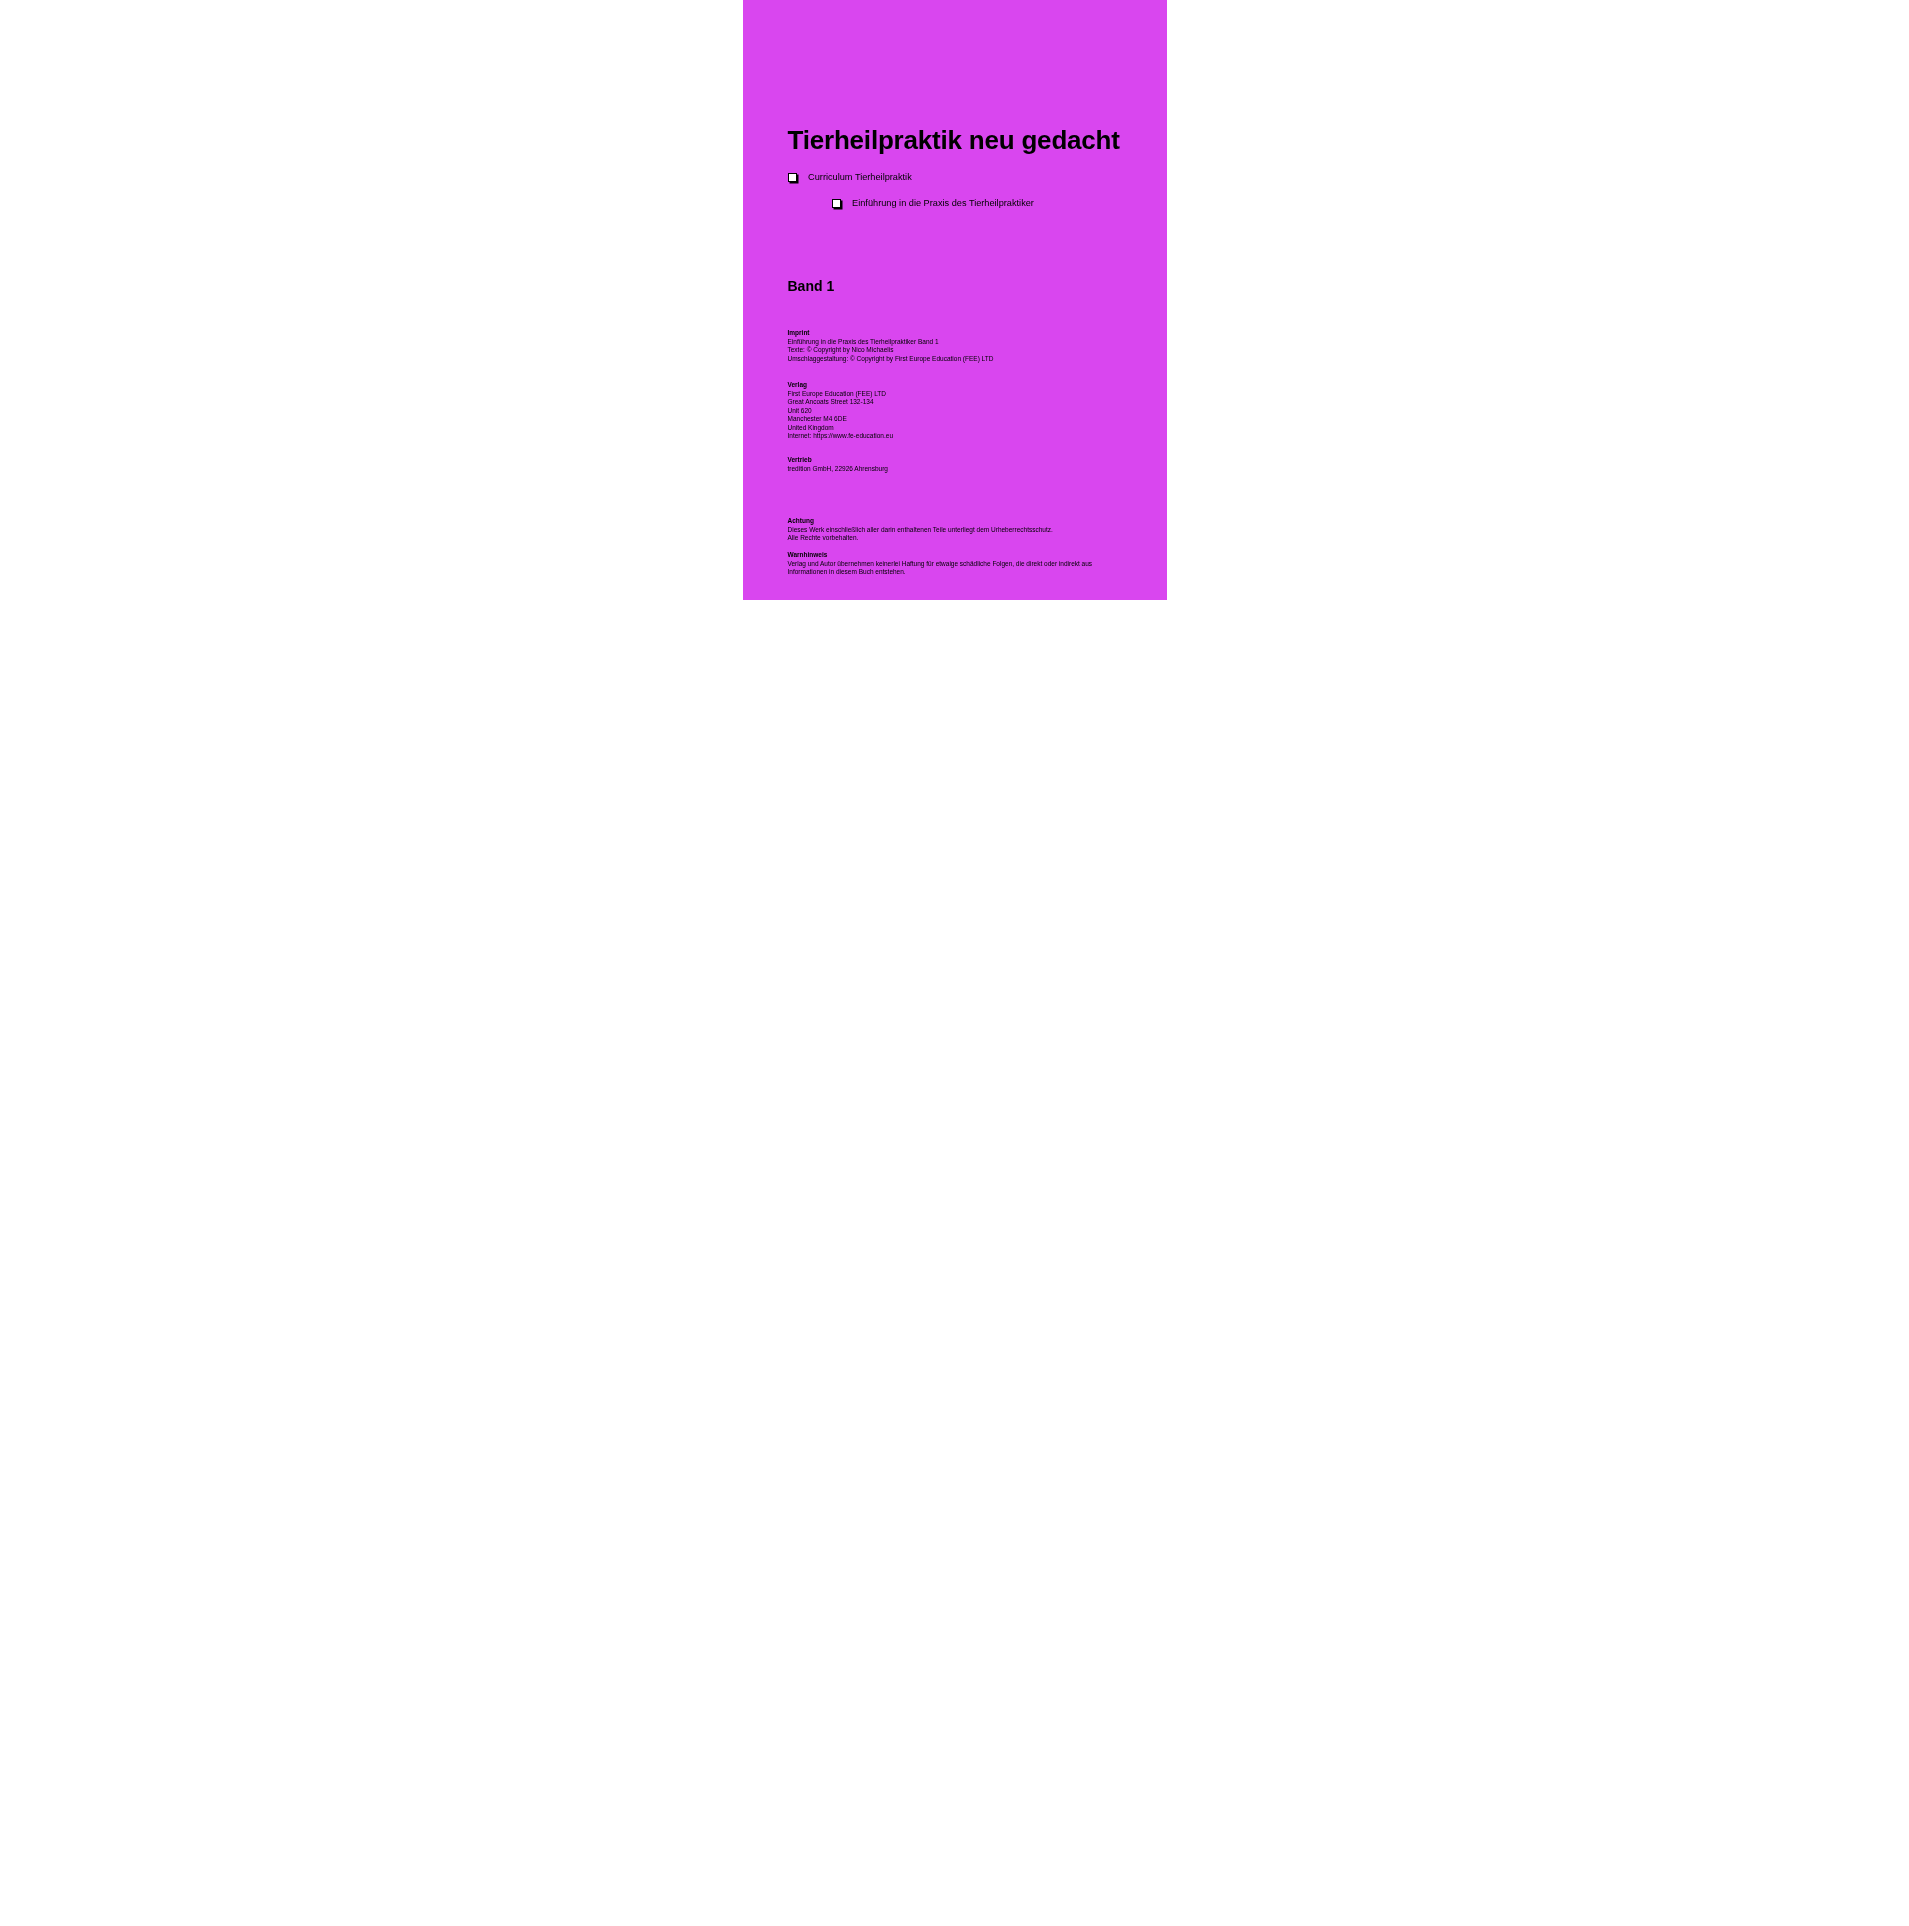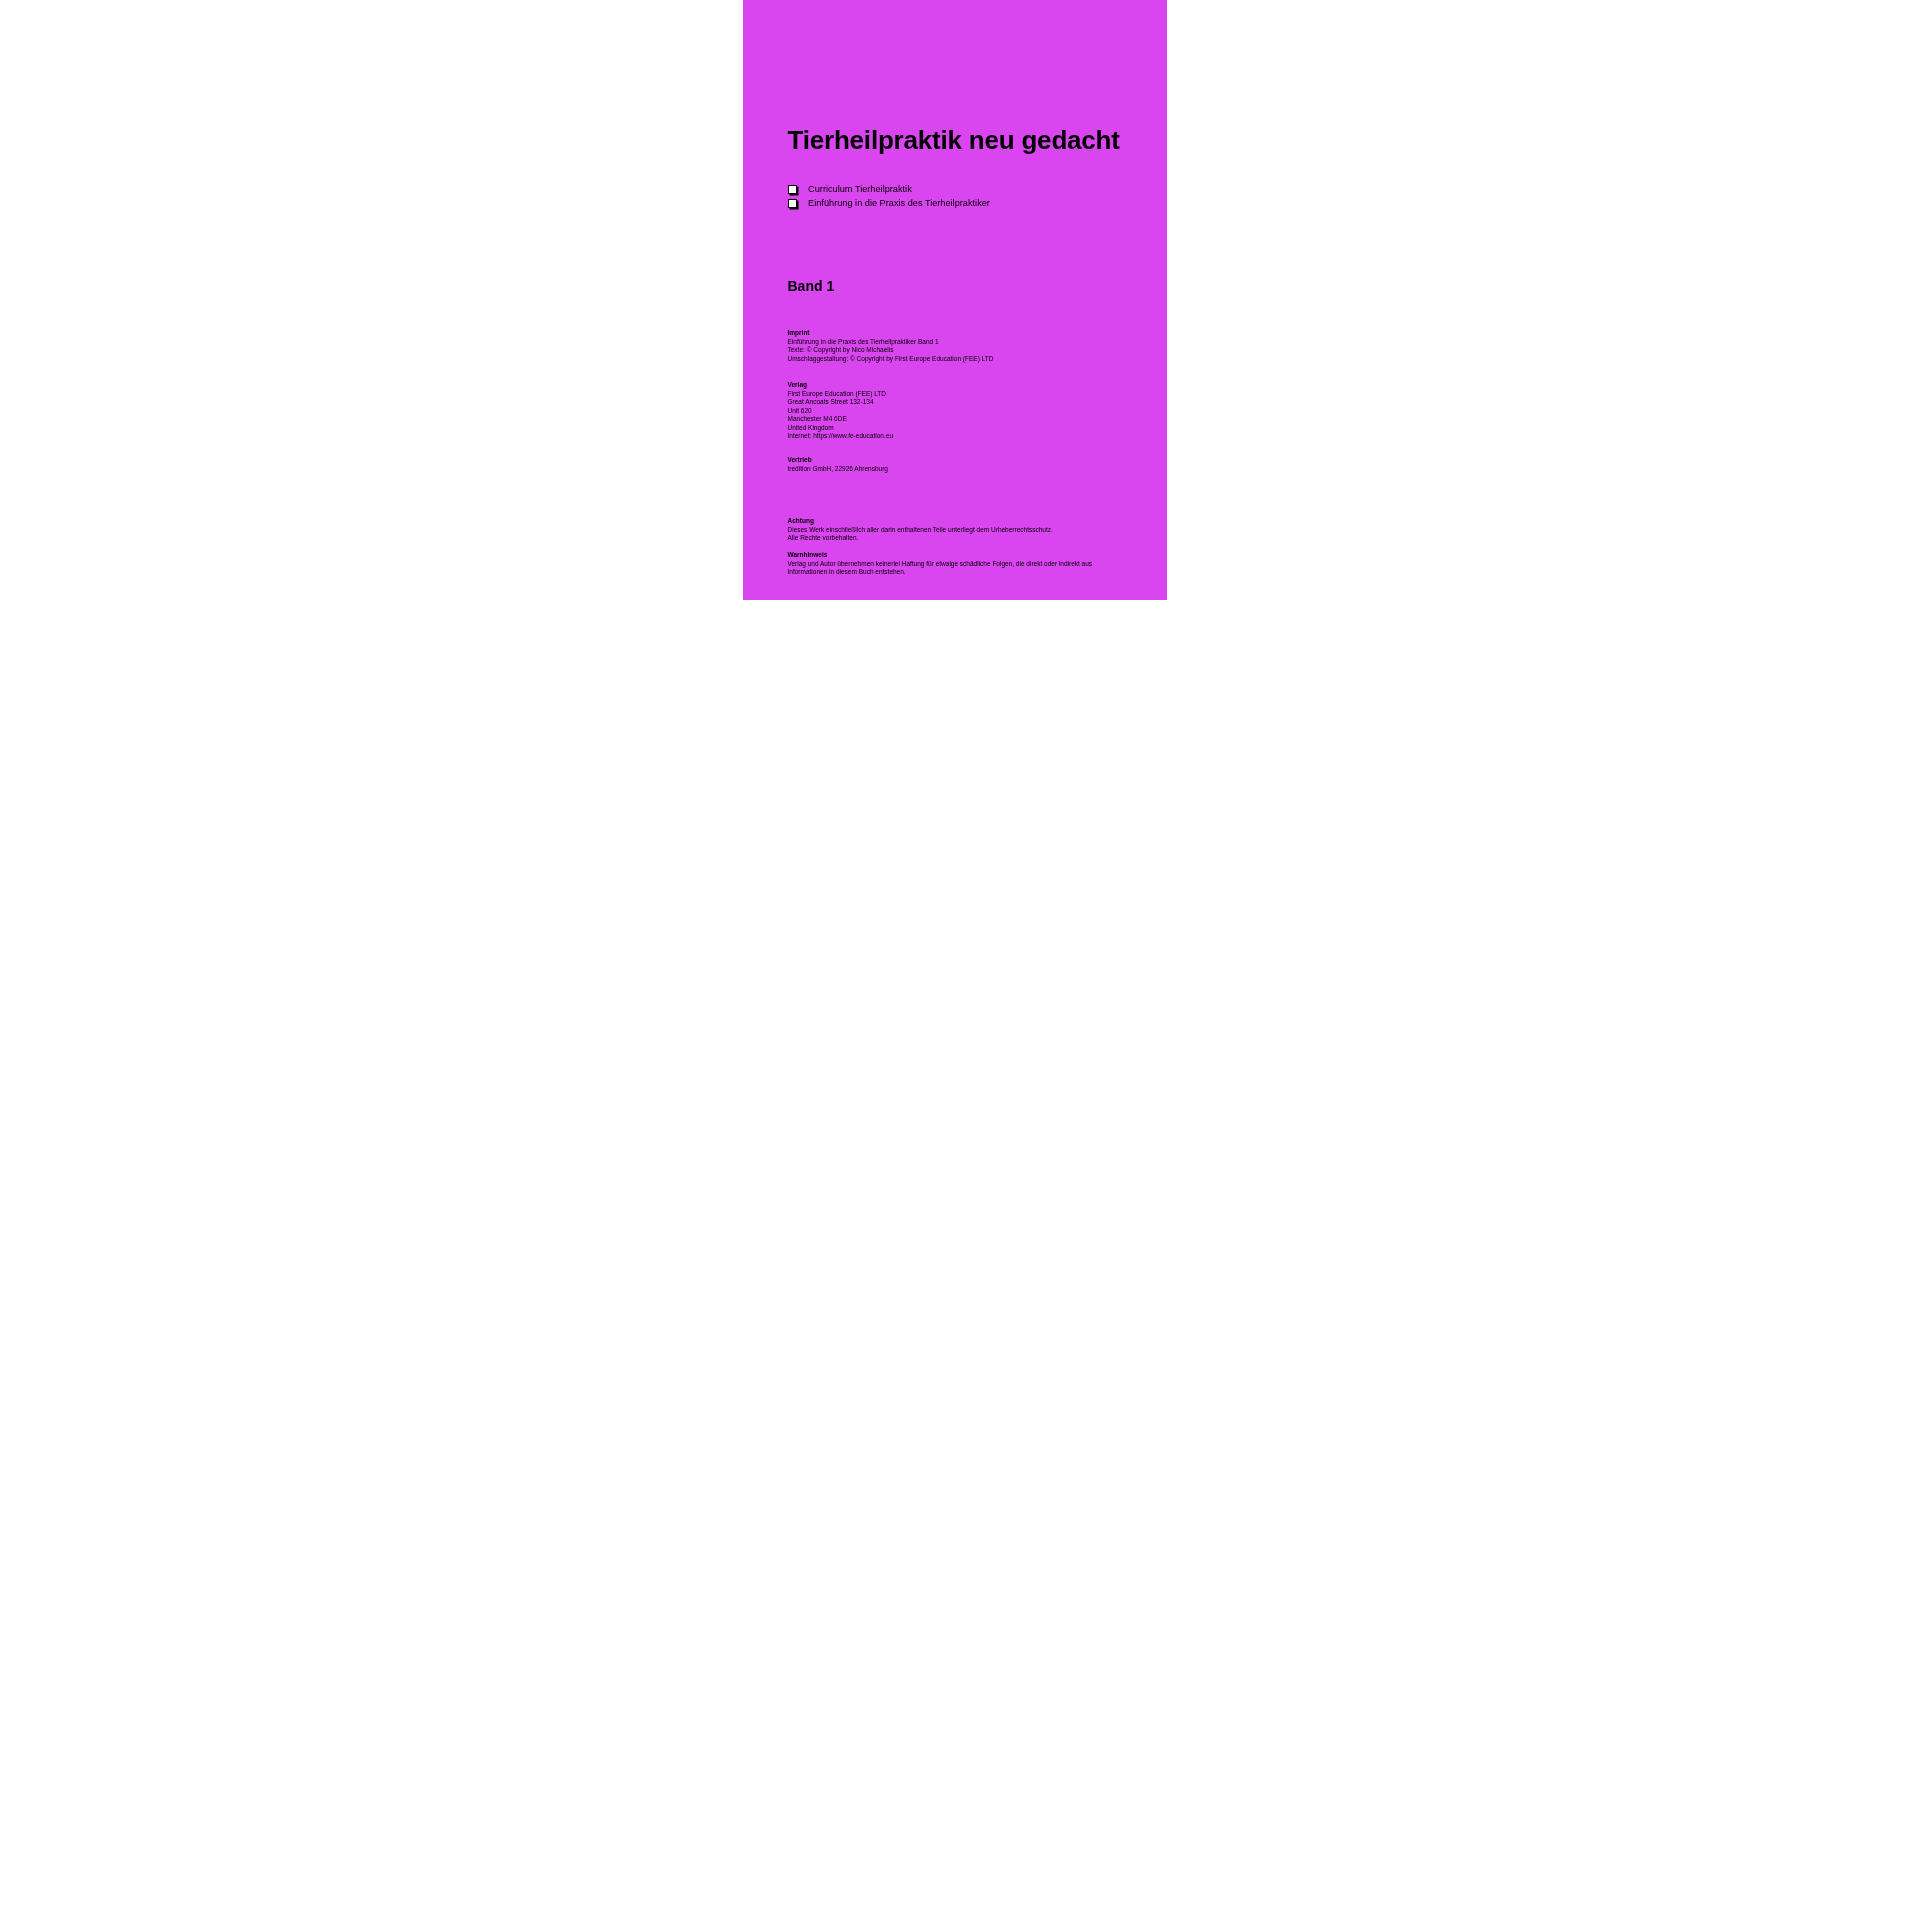--- a/index.html
+++ b/index.html
@@ -58,26 +58,26 @@
     max-width:331px;
   }
 </style>
 </head>
 <body>
 
 <div class="page">
 
   <h1 class="abs title">Tierheilpraktik neu gedacht</h1>
 
-  <div class="abs bullet" style="top:184px;">
+  <div class="abs bullet" style="top:172px;">
     <span class="cb"></span>
     <span class="lbl">Curriculum Tierheilpraktik</span>
   </div>
 
-  <div class="abs bullet" style="top:198px;">
+  <div class="abs bullet" style="top:198px;margin-left:44px;">
     <span class="cb"></span>
     <span class="lbl">Einführung in die Praxis des Tierheilpraktiker</span>
   </div>
 
   <div class="abs band">Band 1</div>
 
   <section class="abs tblock" style="top:329px;">
     <p class="hd">Imprint</p>
     <p>Einführung in die Praxis des Tierheilpraktiker Band 1</p>
     <p>Texte: © Copyright by Nico Michaelis</p>

